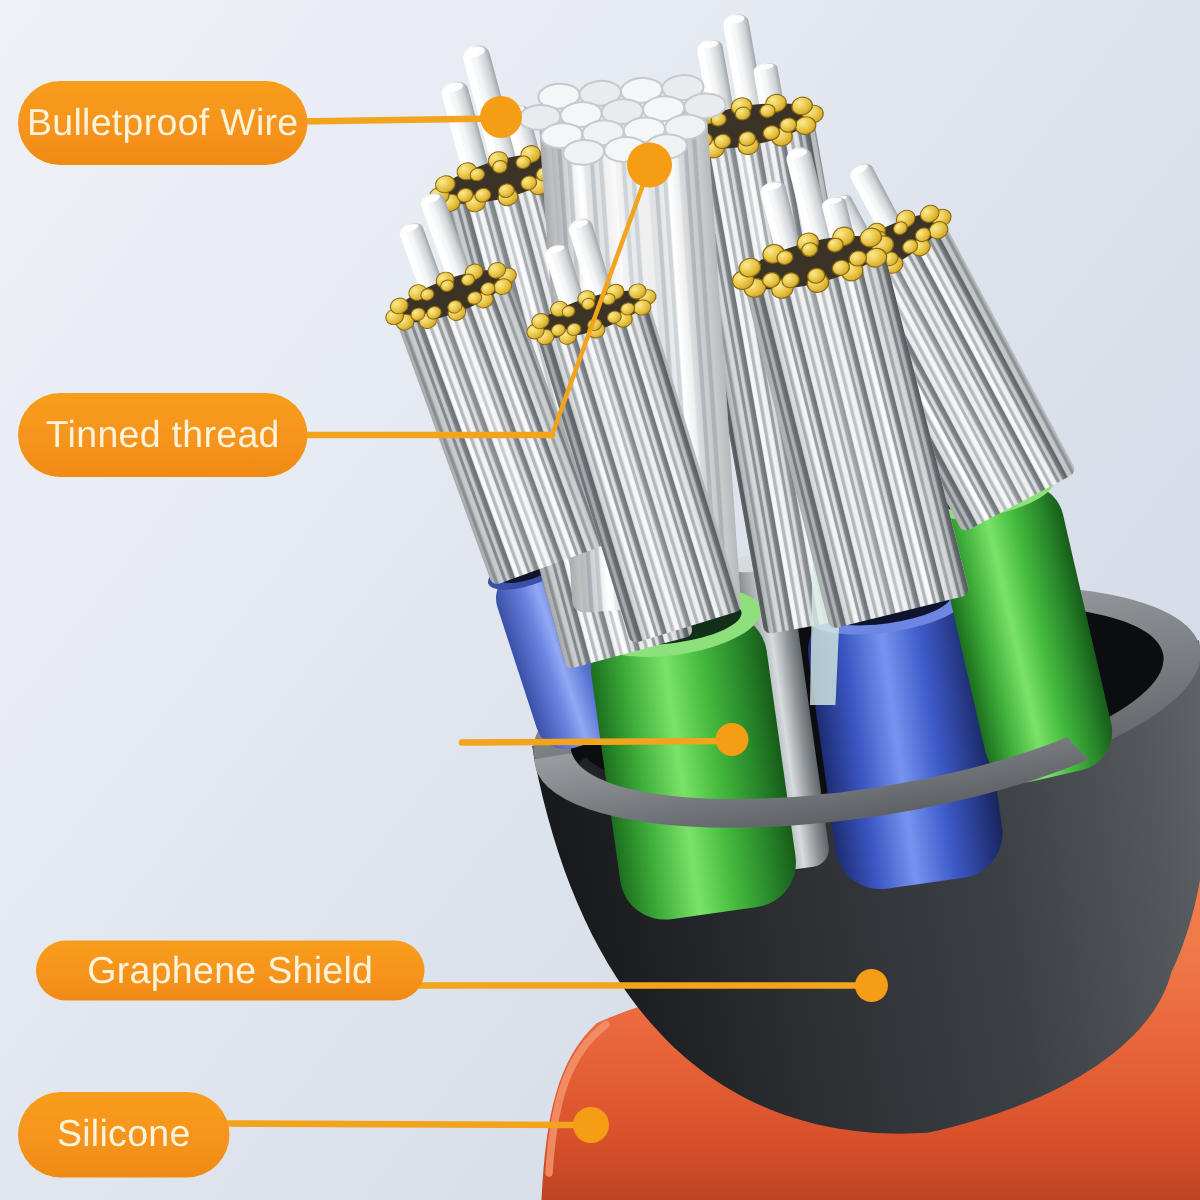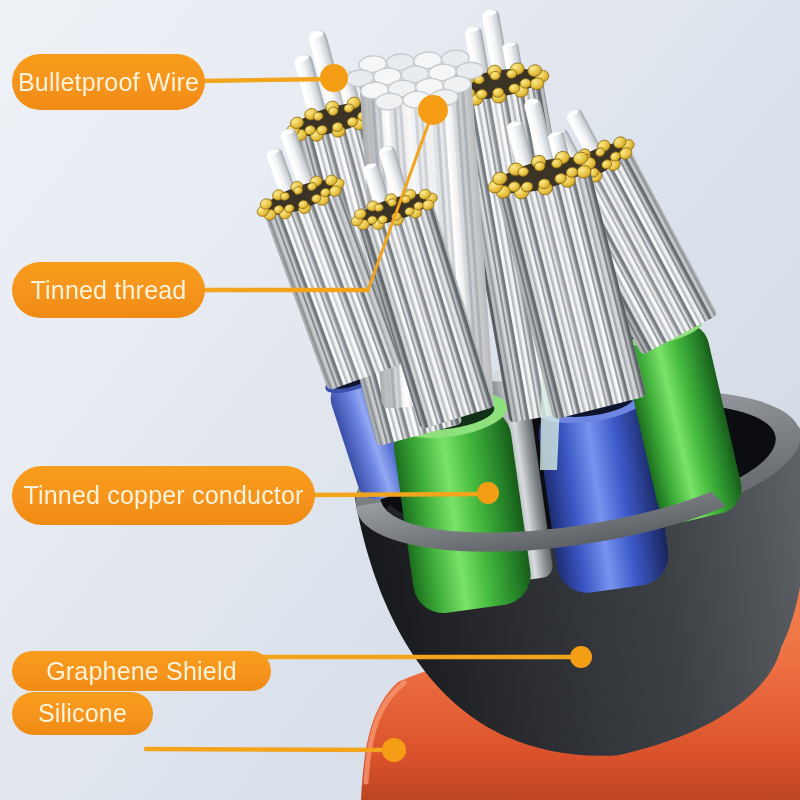--- a/index.html
+++ b/index.html
@@ -11,22 +11,22 @@
   #stage svg{position:absolute;left:0;top:0;}
   .pill{
     position:absolute;display:flex;align-items:center;justify-content:center;
     background:linear-gradient(180deg,#f89d1b 0%,#f6941d 55%,#ef8a12 100%);
     color:#fbf3da;border-radius:31px;font-size:25px;line-height:1;
     letter-spacing:.2px;white-space:nowrap;
   }
   #pill-bulletproof{left:12px;top:54px;width:193px;height:56px;}
   #pill-nylon{left:12px;top:262px;width:193px;height:56px;}
   #pill-tinned{left:12px;top:466px;width:303px;height:59px;}
-  #pill-graphene{left:12px;top:627px;width:259px;height:40px;margin-top:24px;}
-  #pill-silicone{left:12px;top:692px;width:141px;height:43px;}
+  #pill-graphene{left:24px;top:627px;width:259px;height:40px;}
+  #pill-silicone{left:12px;top:728px;width:141px;height:57px;}
 </style>
 </head>
 <body>
 
 <div id="stage">
 
 <svg width="800" height="800" viewBox="0 0 800 800">
   <defs>
     <pattern id="wireStripes" patternUnits="userSpaceOnUse" width="17" height="900">
       <rect width="17" height="900" fill="#eef0f2"></rect>
@@ -279,16 +279,15 @@
     <circle cx="334" cy="78" r="14"></circle>
     <circle cx="433" cy="110" r="15"></circle>
     <circle cx="488" cy="493" r="11"></circle>
     <circle cx="581" cy="657" r="11"></circle>
     <circle cx="394" cy="750" r="12"></circle>
   </g>
 </svg>
 
   <div class="pill" id="pill-bulletproof">Bulletproof Wire</div>
   <div class="pill" id="pill-nylon">Tinned thread</div>
-  <div class="pill" id="pill-tinned">Tinned copper conductor</div>
   <div class="pill" id="pill-graphene">Graphene Shield</div>
   <div class="pill" id="pill-silicone">Silicone</div>
 </div>
 
 </body></html>

